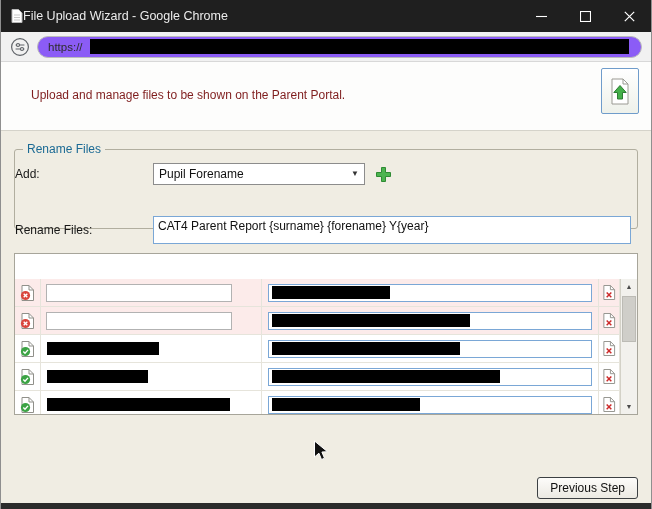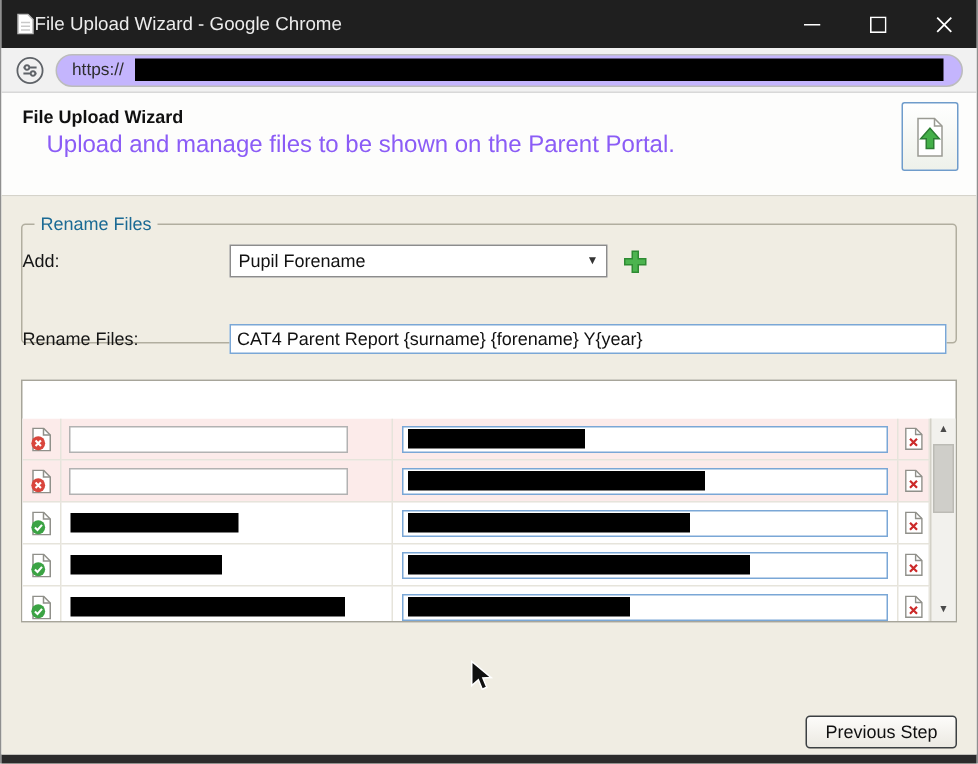--- a/index.html
+++ b/index.html
@@ -20,31 +20,31 @@
   .tb-icon { margin-left:10px; display:flex; }
   .tb-title { font-size:12.5px; flex:1; white-space:nowrap; overflow:hidden; }
   .tb-controls { display:flex; height:100%; }
   .tb-btn { width:44px; height:100%; display:flex; align-items:center; justify-content:center; }
   
   .urlbar {
     height:30px; flex:0 0 30px; background:#f1f1f1; border-bottom:1px solid #d8d8d8;
     display:flex; align-items:center; padding:0 9px; gap:7px;
   }
   .url-pill {
-    flex:1; height:22px; border-radius:11px; background:#c4b5fd; border:1px solid #bcbcbc;
+    flex:1; height:22px; border-radius:11px; background:#8b5cf6; border:1px solid #bcbcbc;
     display:flex; align-items:center; padding:0 10px; gap:7px;
   }
   .url-proto { font-size:11.5px; color:#2d2d2d; }
   .url-redact { flex:1; height:15px; background:#000; margin-right:2px; }
   
   .pageheader {
     height:69px; flex:0 0 69px; background:#fdfdfc; border-bottom:1px solid #d5d3ca; position:relative;
   }
   .ph-title { position:absolute; left:14px; top:9px; font-size:12px; font-weight:bold; color:#111; }
-  .ph-sub { position:absolute; left:30px; top:26px; font-size:16px; color:#8b5cf6; }
+  .ph-sub { position:absolute; left:30px; top:26px; font-size:12px; color:#7f1d1d; }
   .upload-btn {
     position:absolute; right:12px; top:6px; width:38px; height:46px;
     border:1px solid #6f9ccb; background:linear-gradient(#ffffff,#eef1ea); border-radius:2px;
     display:flex; align-items:center; justify-content:center;
   }
   
   .content { flex:1; background:#f0ede3; position:relative; }
   
   .groupbox {
     position:absolute; left:13px; right:13px; top:18px; height:80px;
@@ -52,30 +52,30 @@
   }
   .groupbox-legend {
     position:absolute; top:-8px; left:8px; background:#f0ede3; padding:0 4px;
     font-size:12px; color:#1b6a94;text-align:right;
   }
   .form-row { position:absolute; left:0; display:flex; align-items:center; width:100%; }
   .form-row.r1 { top:13px; }
   .form-row.r2 { top:43px;margin-top:23px; }
   .form-label { width:132px; font-size:12px; color:#161616; margin-right:6px; flex:0 0 132px; }
   .combo {
-    width:252px; height:22px; background:#fff; border:1px solid #8c8c8c; position:relative;
+    width:212px; height:22px; background:#fff; border:1px solid #8c8c8c; position:relative;
     font-size:12px; line-height:20px; padding-left:5px; color:#111;
   }
   .combo-arrow {
     position:absolute; right:0; top:0; width:18px; height:100%;
     display:flex; align-items:center; justify-content:center; font-size:8px; color:#333;
   }
   .plus-wrap { margin-left:10px; display:flex; }
   .textfield {
-    width:478px; height:20px; background:#fff; border:1px solid #7aa7d6;
+    width:478px; height:28px; background:#fff; border:1px solid #7aa7d6;
     font-size:12px; line-height:18px; padding-left:4px; color:#111;
     white-space:nowrap; overflow:hidden;
   }
   
   .filetable {
     position:absolute; left:13px; right:13px; top:122px; height:162px;
     border:1px solid #a7a59a; background:#fff;
   }
   .thead { display:grid; grid-template-columns:26px 221px 337px 21px 17px; height:25px; }
   .th {
@@ -163,21 +163,20 @@
           <circle cx="12" cy="12" r="1.5" fill="#f1f1f1" stroke="#5f6368" stroke-width="1.2"></circle>
         </svg>
     </span>
     <div class="url-pill">
       <span class="url-proto">https://</span>
       <span class="url-redact"></span>
     </div>
   </div>
 
   <div class="pageheader">
-    <div class="ph-title">File Upload Wizard</div>
     <div class="ph-sub">Upload and manage files to be shown on the Parent Portal.</div>
     <div class="upload-btn">
       <span class="icon">
         <svg width="24" height="27" viewBox="0 0 24 27">
             <path d="M4 1h11l5 5v20H4z" fill="#fff" stroke="#9a9a93"></path>
             <path d="M15 1v5h5" fill="none" stroke="#9a9a93"></path>
             <path d="M12 7.5l6.2 7h-3.7v6.5H9.5V14.5H5.8z" fill="#44b049" stroke="#2d7d33"></path>
           </svg>
       </span>
     </div>

